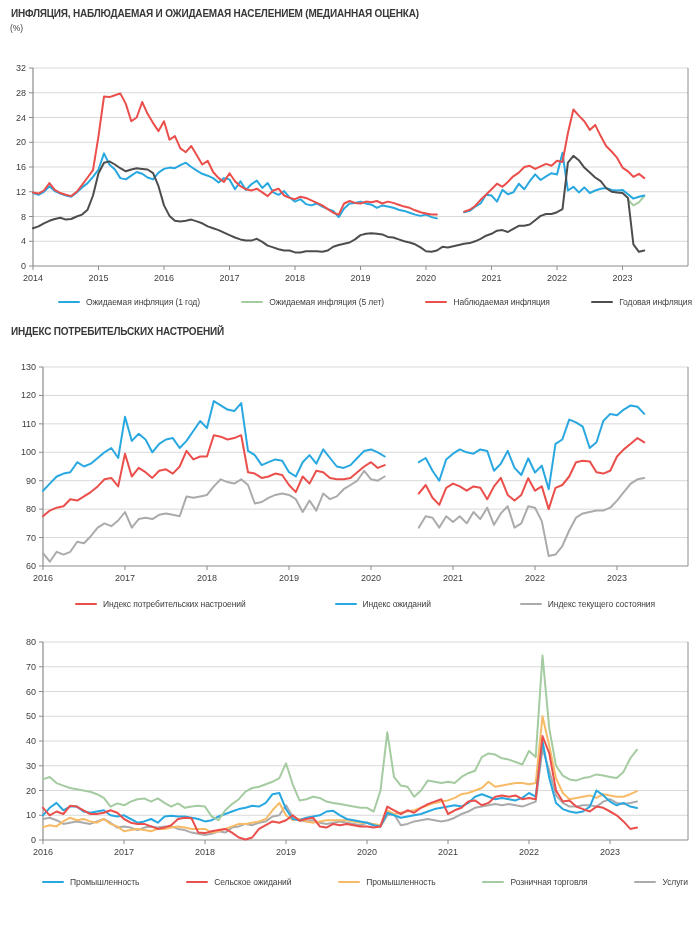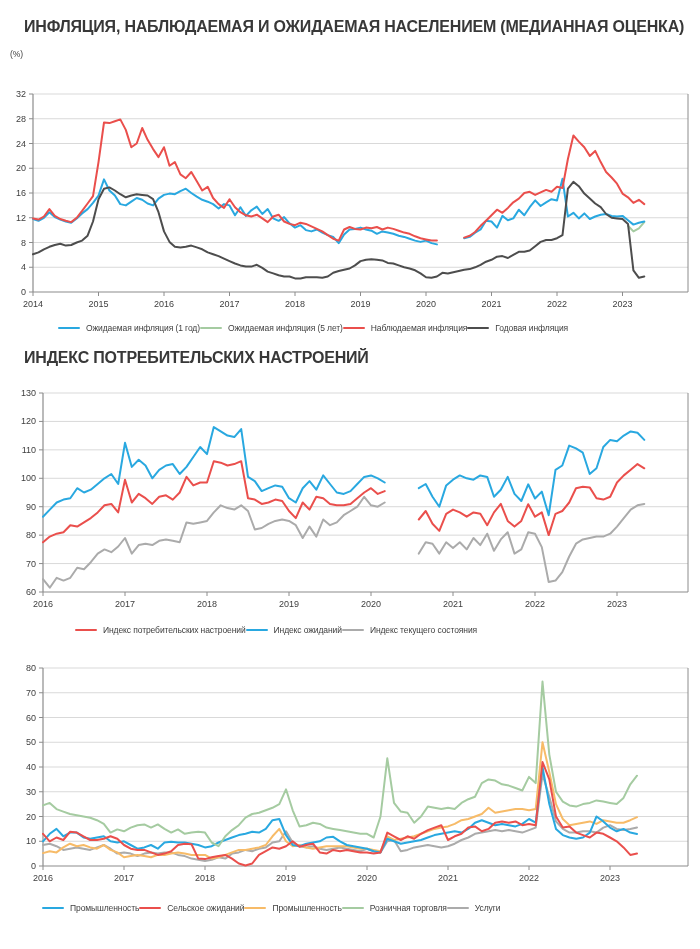--- a/index.html
+++ b/index.html
@@ -1,27 +1,27 @@
 <!DOCTYPE html>
 <html><head>
 <meta charset="utf-8">
 <style>
   html,body{margin:0;padding:0;background:#fff;}
   body{width:700px;height:949px;overflow:hidden;font-family:"Liberation Sans",sans-serif;color:#404040;}
   .page{padding:5px 0 0 10px;}
-  .chart-block h2{margin:14px;font-size:16px;line-height:15px;font-weight:bold;color:#383838;letter-spacing:-0.2px;}
+  .chart-block h2{margin:1px;font-size:10px;line-height:15px;font-weight:bold;color:#383838;letter-spacing:-0.2px;}
   .chart-block .subtitle{font-size:8.5px;line-height:13px;color:#404040;letter-spacing:-0.1px;}
   .plot{display:block;margin-left:-10px;}
   .plot.c1{margin-top:25px;}
   .plot.c2{margin-top:20px;}
   .plot.c3{margin-top:20px;}
-  .legend{display:flex;align-items:center;height:16px;margin-left:-10px;}
+  .legend{display:flex;justify-content:space-between;align-items:center;height:16px;margin-left:-10px;}
   .legend.l1{margin-top:6px;padding:0 8px 0 58px;}
   .legend.l2{margin-top:8px;padding:0 45px 0 75px;}
-  .legend.l3{margin-top:12px;padding:0 6px 0 42px;}
+  .legend.l3{margin-top:12px;padding:0 12px 0 42px;}
   .legend-item{display:flex;align-items:center;gap:6px;}
   .legend-swatch{width:22px;height:2.5px;border-radius:2px;flex:0 0 auto;}
   .legend-label{font-size:8.5px;color:#404040;white-space:nowrap;letter-spacing:-0.1px;}
   .sec2{margin-top:14px;}
   .sec3{margin-top:14px;}
   svg text{font-family:"Liberation Sans",sans-serif;font-size:9px;fill:#404040;}
 </style>
 </head>
 <body>
 

